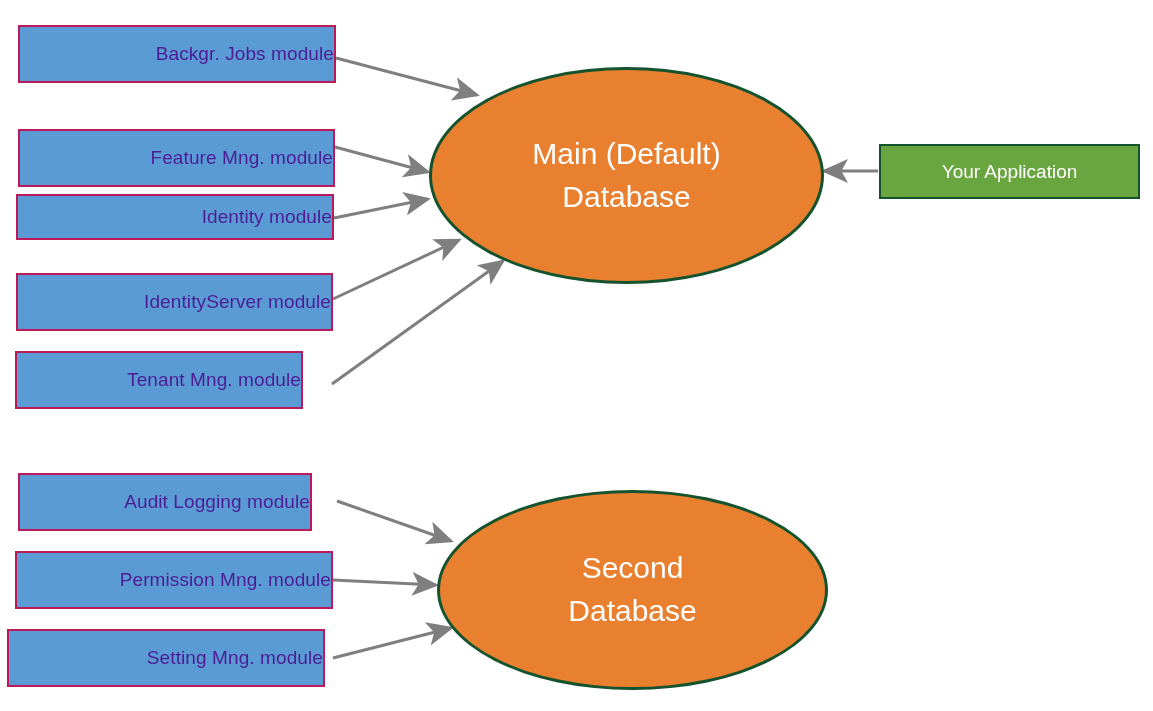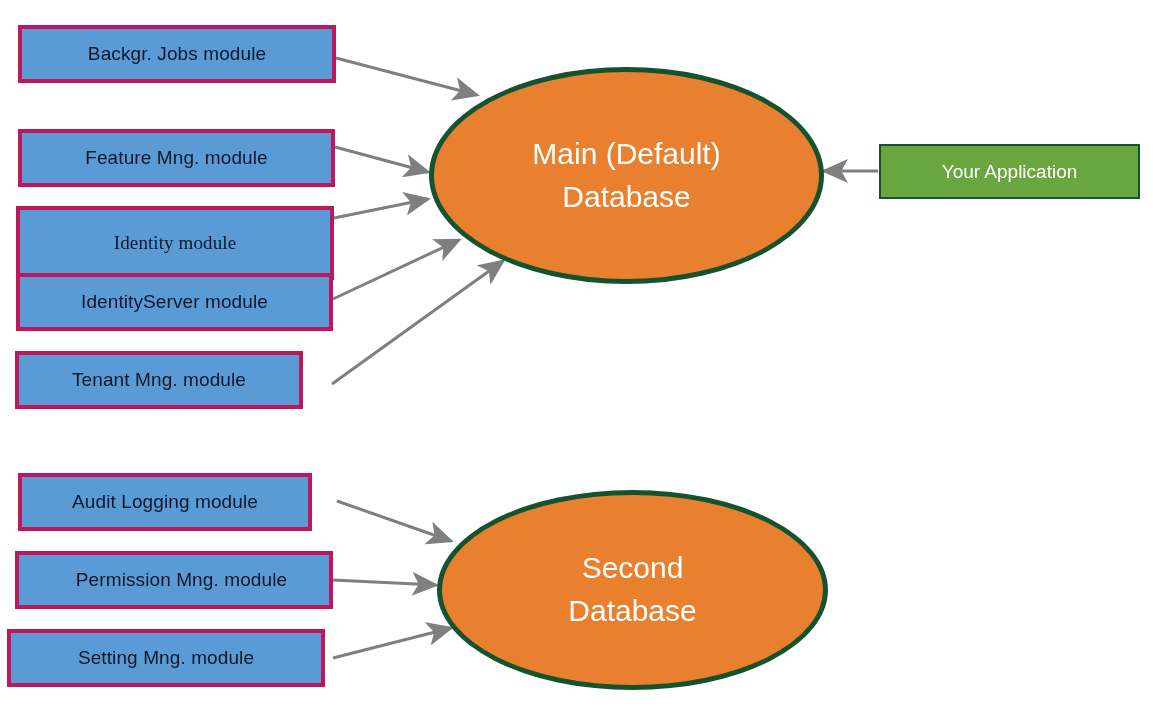--- a/index.html
+++ b/index.html
@@ -14,46 +14,46 @@
     position: relative;
     width: 1153px;
     height: 711px;
     background: #ffffff;
     overflow: hidden;
   }
   .module-box {
     position: absolute;
     box-sizing: border-box;
     background: #5B9BD5;
-    border: 4px solid #be185d;
-    color: #0f172a;
+    border: 2px solid #be185d;
+    color: #4c1d95;
     font-size: 19px;
     display: flex;
     align-items: center;
-    justify-content: center;
+    justify-content: flex-end;
     text-align: center;
     letter-spacing: 0.1px;
   }
   .app-box {
     position: absolute;
     box-sizing: border-box;
     background: #6AA63F;
     border: 2px solid #14532d;
     color: #ffffff;
     font-size: 19px;
     display: flex;
     align-items: center;
     justify-content: center;
     text-align: center;
   }
   .db-ellipse {
     position: absolute;
     box-sizing: border-box;
     background: #E8802F;
-    border: 5px solid #14532d;
+    border: 3px solid #14532d;
     border-radius: 50%;
     color: #ffffff;
     display: flex;
     flex-direction: column;
     align-items: center;
     justify-content: center;
     text-align: center;
     line-height: 1.42;
   }
   .db-ellipse .db-line {
@@ -101,21 +101,21 @@
   </svg>
 
   <div class="module-box" style="left:18px; top:25px; width:318px; height:58px;">
     <span>Backgr. Jobs module</span>
   </div>
 
   <div class="module-box" style="left:18px; top:129px; width:317px; height:58px;">
     <span>Feature Mng. module</span>
   </div>
 
-  <div class="module-box" style="left:16px; top:206px; width:318px; height:74px;font-family:Liberation Serif, serif;">
+  <div class="module-box" style="left:16px; top:194px; width:318px; height:46px;">
     <span>Identity module</span>
   </div>
 
   <div class="module-box" style="left:16px; top:273px; width:317px; height:58px;">
     <span>IdentityServer module</span>
   </div>
 
   <div class="module-box" style="left:15px; top:351px; width:288px; height:58px;">
     <span>Tenant Mng. module</span>
   </div>

